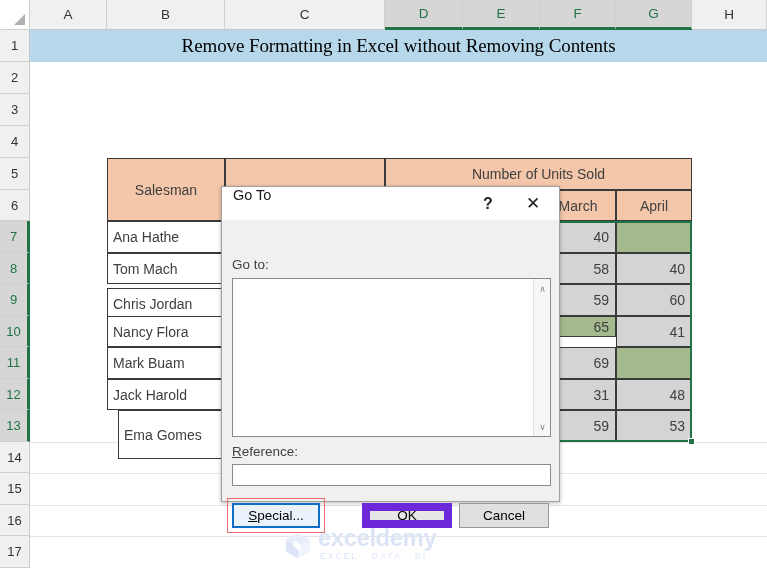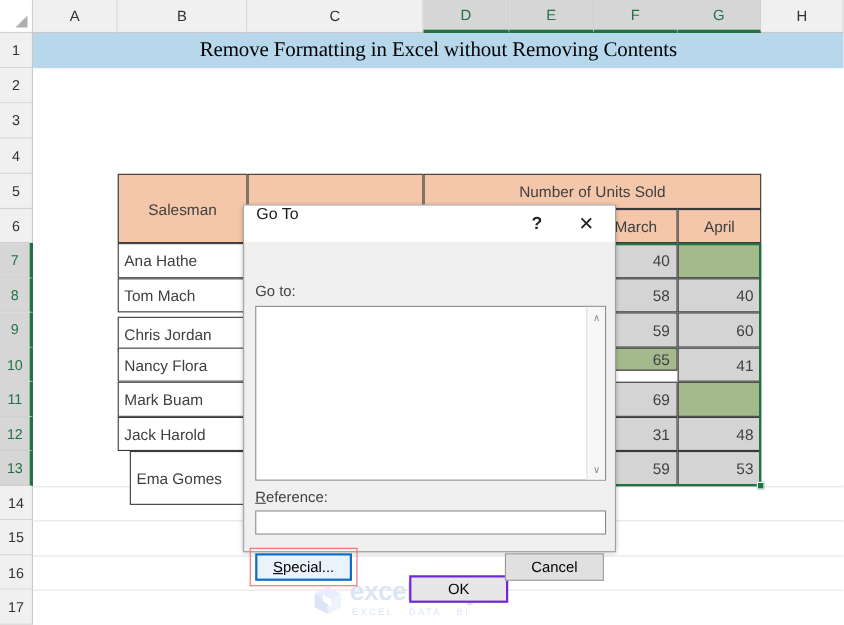--- a/index.html
+++ b/index.html
@@ -208,24 +208,23 @@
     font-family: "Liberation Sans", sans-serif;
     cursor: default;
   }
   .btn u { text-decoration: underline; }
   .btn-special {
     left: 10px; top: 283px; width: 88px;
     background: #eaf3fb;
     border: 2px solid #0c6ec6;
   }
   .btn-ok {
-    left: 150px; top: 283px; width: 90px;
+    left: 140px; top: 283px; width: 90px;
     background: #e6e6e6;
-    border: 2px solid #6d28d9;
-    margin-top: 20px;
+    border: 8px solid #6d28d9;
   }
   .btn-cancel {
     left: 237px; top: 283px; width: 90px;
     background: #e0e0e0;
     border: 1px solid #999999;
   }
   .red-outline {
     position: absolute;
     left: 5px; top: 278px;
     width: 98px; height: 35px;

